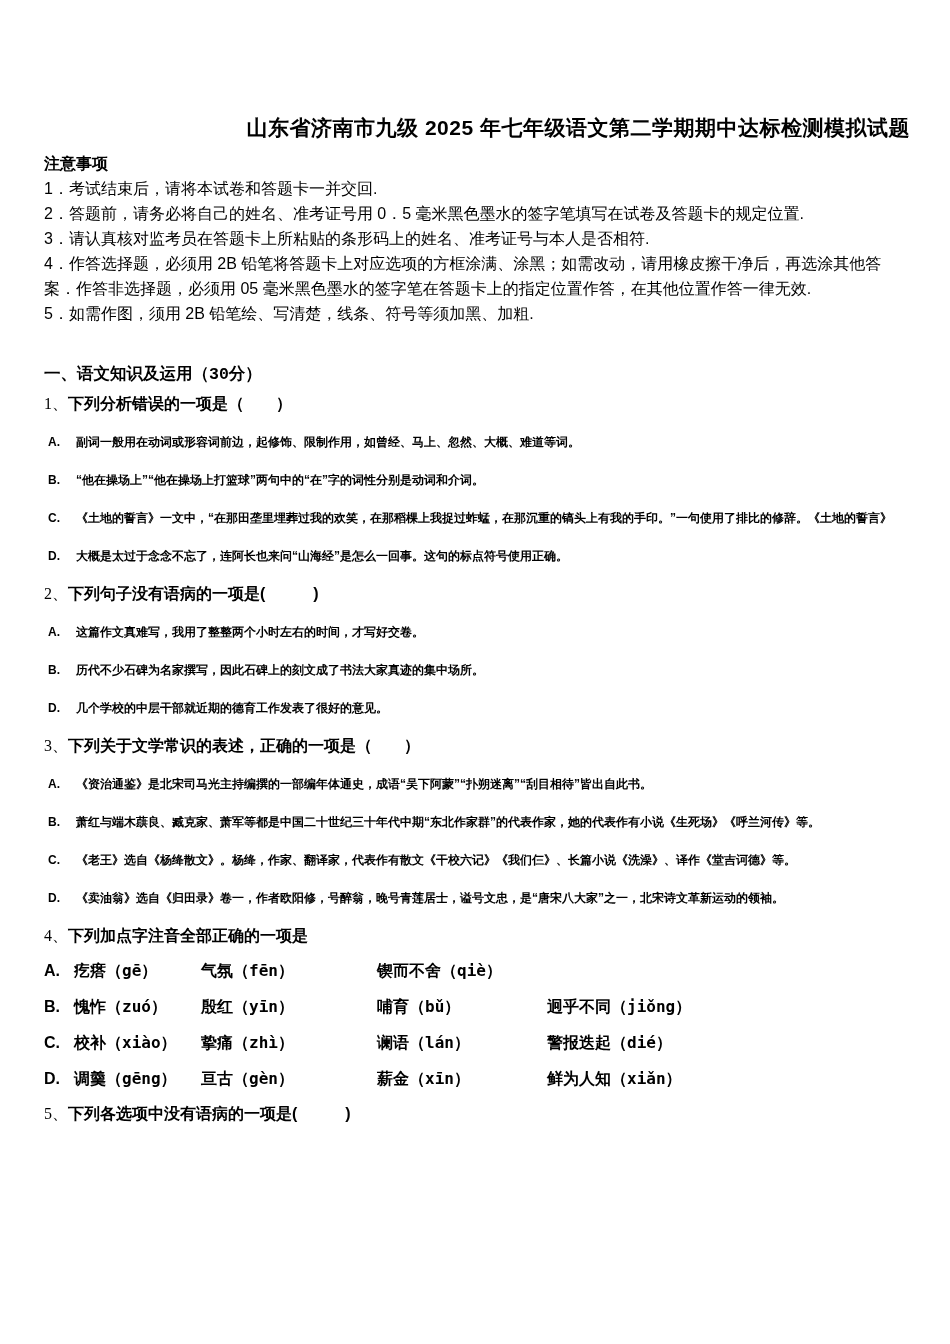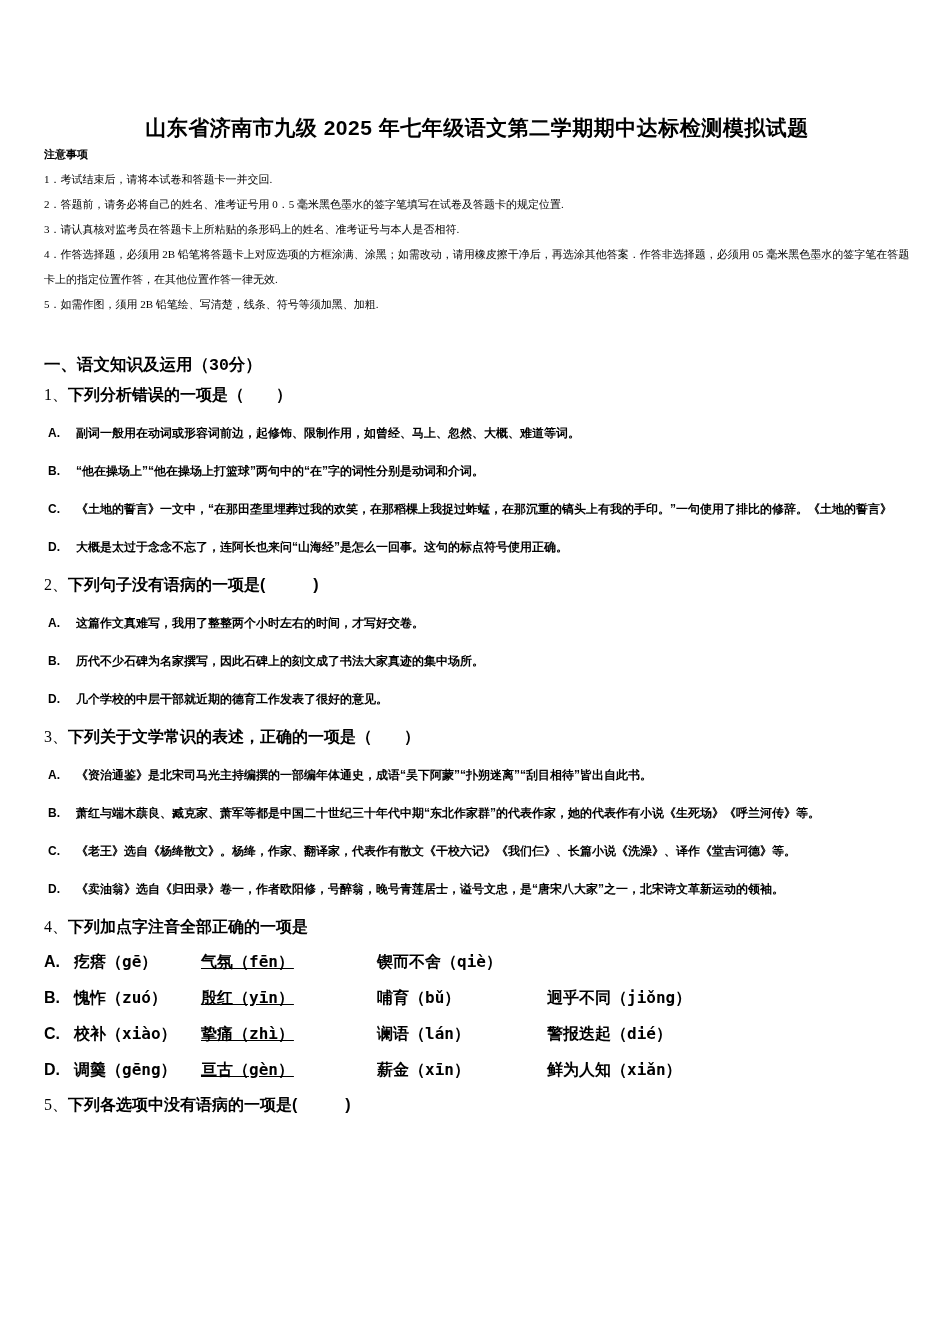--- a/index.html
+++ b/index.html
@@ -7,39 +7,39 @@
     position:relative;
     width:950px;height:1344px;
     background:#fff;color:#000;
     box-sizing:border-box;
     padding:0 40px 0 44px;
     overflow:hidden;
     font-family:"Liberation Sans",sans-serif;
   }
   .title{
     margin:0;padding-top:114px;
-    text-align:center;
+    text-align:right;
     font-size:21px;font-weight:700;line-height:28px;
     letter-spacing:0.5px;
   }
-  .notices{font-family:Liberation Serif, serif;font-size:11px;line-height:25px;}
+  .notices{margin-top:9px;font-family:Liberation Sans, sans-serif;font-size:16px;line-height:25px;}
   .notices p{margin:0;}
   .notice-head{font-weight:600;}
   .main{font-size:16px;}
   .section-heading{margin:37px 0 0;font-weight:700;line-height:24px;font-size:16.5px;font-family:Liberation Mono, monospace;}
   .stem{margin:0;line-height:34px;font-size:16px;}
   .qnum{font-family:"Liberation Serif",serif;font-weight:400;}
   .qtext{font-weight:700;}
   .opt{margin:4px;line-height:34px;font-weight:700;font-size:12px;}
   .opt-label{display:inline-block;min-width:28px;}
   .prow{margin:0;line-height:36px;font-weight:700;font-size:16px;display:flex;}
   .prow .opt-label{width:30px;flex:none;}
   .pcell{font-family:"DejaVu Sans Mono",monospace;font-weight:700;}
   .pcell.c1{width:127px;flex:none;}
-  .pcell.c2{width:176px;flex:none;text-decoration:underline;}
+  .pcell.c2{width:176px;flex:none;}
   .pcell.c3{width:170px;flex:none;}
   .pcell.c4{flex:1;}
 </style>
 </head>
 <body>
 
 <div class="page">
 
   <h1 class="title">山东省济南市九级 2025 年七年级语文第二学期期中达标检测模拟试题</h1>
 

